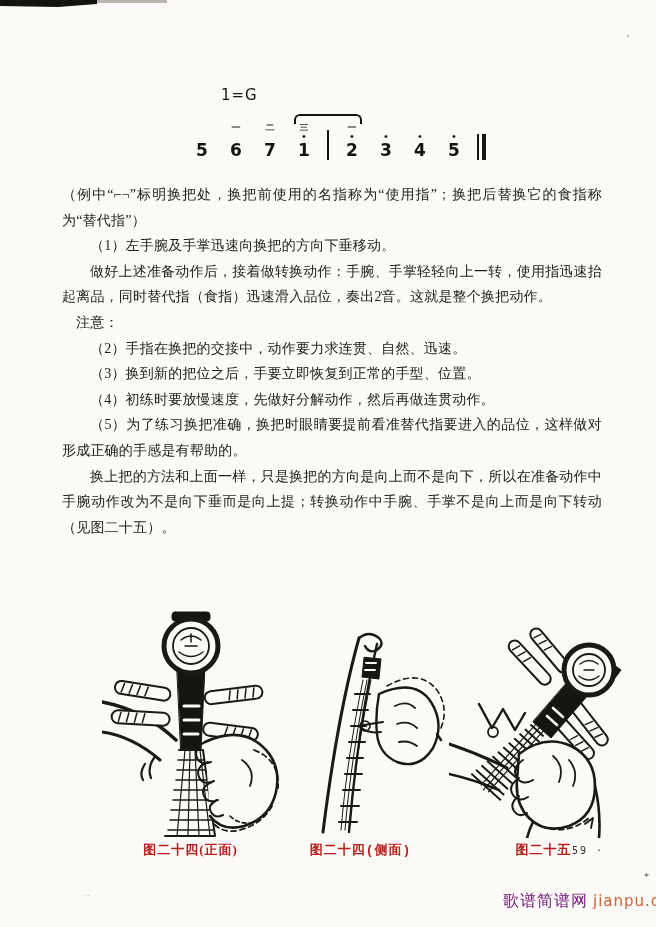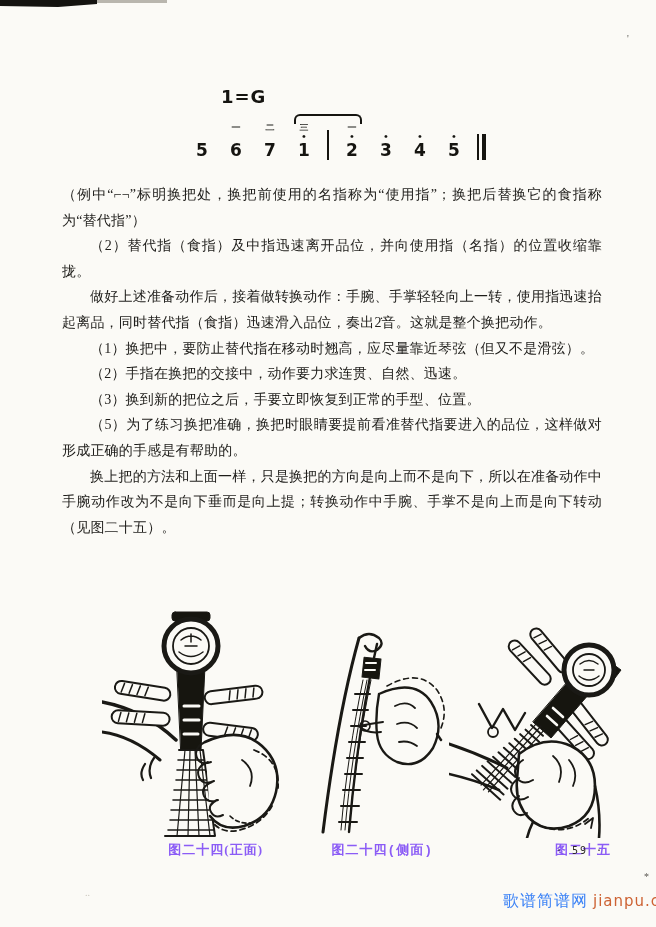--- a/index.html
+++ b/index.html
@@ -10,21 +10,21 @@
     font-family:"Liberation Serif","DejaVu Serif",serif;
     color:#1d1c19;
   }
   
   .artifact{position:absolute;background:#141310;}
   .art-topleft{left:0;top:0;width:97px;height:7px;clip-path:polygon(0 0,97px 0,97px 4px,58px 7px,0 6px);}
   .art-topsmear{left:97px;top:0;width:70px;height:3px;background:#b9b6ae;}
   .speck{position:absolute;color:#55534d;font-size:10px;line-height:10px;}
   
   .keysig{position:absolute;left:221px;top:86px;font-family:"DejaVu Sans",sans-serif;
-    font-weight:bold;font-size:18px;letter-spacing:1px;color:#151410;}
+    font-weight:normal;font-size:15px;letter-spacing:1px;color:#151410;}
   .score{position:absolute;left:185px;top:112px;display:flex;align-items:flex-end;height:48px;}
   .note-cell{width:34px;display:flex;flex-direction:column;align-items:center;justify-content:flex-end;}
   .note-finger{height:11px;font-size:9px;line-height:11px;font-weight:bold;color:#21201c;
     font-family:"Liberation Serif",serif;transform:scaleY(.85);}
   .note-dot{height:8px;font-size:11px;line-height:7px;font-weight:bold;color:#151410;}
   .note-num{font-family:"DejaVu Sans",sans-serif;font-weight:bold;font-size:17px;line-height:19px;color:#151410;}
   .barline-cell{width:14px;display:flex;align-items:flex-end;justify-content:center;}
   .barline{width:2px;height:30px;background:#151410;}
   .final-bar{width:20px;display:flex;align-items:flex-end;gap:3px;padding-left:6px;}
   .final-bar .thin{width:2px;height:26px;background:#151410;}
@@ -36,29 +36,29 @@
   .textblock{position:absolute;left:62px;top:182px;width:540px;
     font-size:14px;line-height:25.6px;letter-spacing:.2px;text-align:justify;}
   .textblock p{margin:0;}
   .ind2{text-indent:2em;}
   .ind1{text-indent:1em;}
   .ind0{text-indent:0;}
   
   .figure{position:absolute;}
   .fig-svg{display:block;}
   .caption{position:absolute;top:841px;font-size:13px;font-weight:bold;letter-spacing:1px;
-    color:#8b5cf6;text-align:right;}
+    color:#b91c1c;text-align:center;}
   .cap1{left:118px;width:145px;}
   .cap2{left:288px;width:145px;font-family:Liberation Mono, monospace;}
   .cap3{left:476px;width:135px;}
   
   .pagenum{position:absolute;left:556px;top:845px;font-size:10px;letter-spacing:2px;color:#2a2925;
     font-family:"DejaVu Sans Mono",monospace;}
   .watermark{position:absolute;left:503px;top:891px;font-size:16px;letter-spacing:1px;white-space:nowrap;}
-  .wm-name{color:#3b82f6;}
+  .wm-name{color:#701a75;}
   .wm-url{color:#cd6233;font-family:"DejaVu Sans",sans-serif;font-size:15px;}
   svg{stroke-linecap:round;stroke-linejoin:round;}
 </style>
 </head>
 <body>
 
 <div class="page">
 
   <div class="artifact art-topleft"></div>
   <div class="artifact art-topsmear"></div>
@@ -116,25 +116,26 @@
       <span class="note-num">5</span>
     </div>
     <div class="final-bar">
       <div class="thin"></div>
         <div class="thick"></div>
     </div>
   </div>
 
   <div class="textblock">
     <p class="ind0">（例中“⌐¬”标明换把处，换把前使用的名指称为“使用指”；换把后替换它的食指称为“替代指”）</p>
-    <p class="ind2">（2）替代指（食指）及中指迅速离开品位，并向使用指（名指）的位置收缩靠拢。</p>
+    <p class="ind2">（1）左手腕及手掌迅速向换把的方向下垂移动。</p>
     <p class="ind2">做好上述准备动作后，接着做转换动作：手腕、手掌轻轻向上一转，使用指迅速抬起离品，同时替代指（食指）迅速滑入品位，奏出2̇音。这就是整个换把动作。</p>
-    <p class="ind2">（1）换把中，要防止替代指在移动时翘高，应尽量靠近琴弦（但又不是滑弦）。</p>
+    <p class="ind1">注意：</p>
     <p class="ind2">（2）手指在换把的交接中，动作要力求连贯、自然、迅速。</p>
     <p class="ind2">（3）换到新的把位之后，手要立即恢复到正常的手型、位置。</p>
+    <p class="ind2">（4）初练时要放慢速度，先做好分解动作，然后再做连贯动作。</p>
     <p class="ind2">（5）为了练习换把准确，换把时眼睛要提前看准替代指要进入的品位，这样做对形成正确的手感是有帮助的。</p>
     <p class="ind2">换上把的方法和上面一样，只是换把的方向是向上而不是向下，所以在准备动作中手腕动作改为不是向下垂而是向上提；转换动作中手腕、手掌不是向上而是向下转动（见图二十五）。</p>
   </div>
 
   <div class="figure" style="left:102px;top:610px;">
     <svg class="fig-svg" width="182" height="228" viewBox="0 0 182 228">
       <g fill="none" stroke="#1a1915" stroke-width="2">
 
         <path d="M0 92 Q42 100 74 130" stroke-width="3.5"></path>
         <path d="M0 122 Q30 126 58 150" stroke-width="3"></path>

